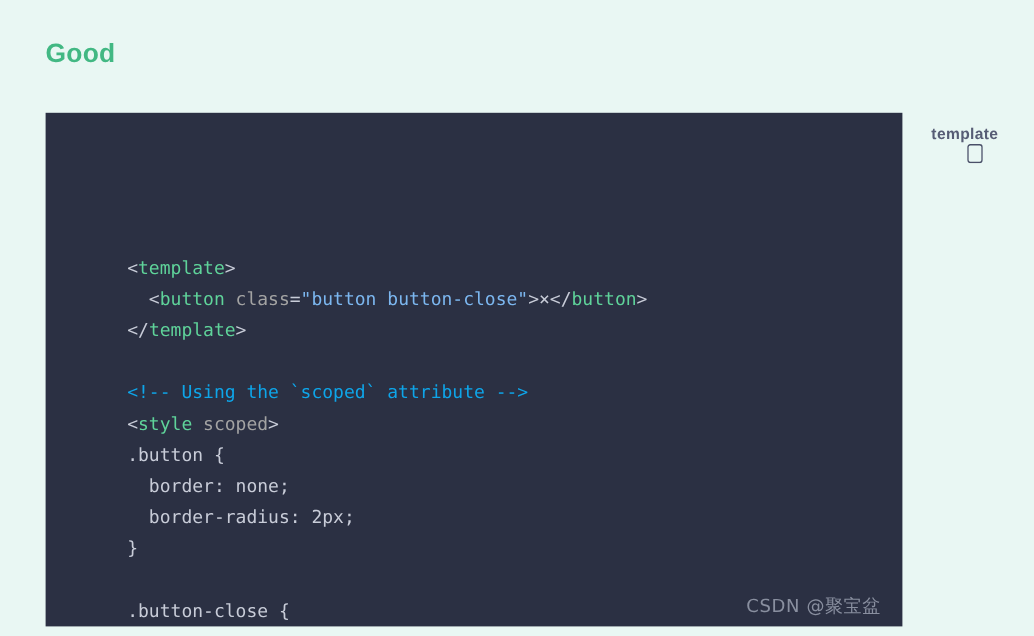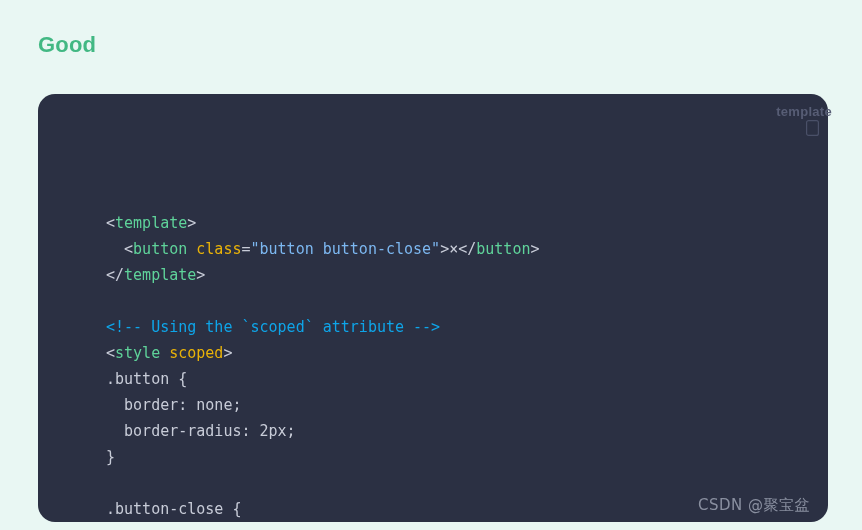--- a/index.html
+++ b/index.html
@@ -25,24 +25,24 @@
     color: #42b883;
     letter-spacing: 0.2px;
     line-height: 30px;
   }
 
   
   .code-panel {
     position: absolute;
     left: 38px;
     top: 94px;
-    width: 790px;
+    width: 714px;
     height: 428px;
     background: #2b3043;
-    border-radius: 17px;
+    border-radius: 0;
     box-sizing: border-box;
     overflow: hidden;
     text-decoration: underline;
   }
 
   .panel-lang-label {
     position: absolute;
     right: 30px;
     top: 104px;
     font-size: 13px;
@@ -72,21 +72,21 @@
     color: #c8ccd8;
   }
   .code-line {
     height: 26px;
     white-space: pre;
   }
 
   
   .tk-punct   { color: #c8ccd8; }
   .tk-tag     { color: #5fd39a; }
-  .tk-attr    { color: #eab308; }
+  .tk-attr    { color: #a3a3a3; }
   .tk-string  { color: #7cb7f0; }
   .tk-comment { color: #0ea5e9; }
   .tk-plain   { color: #c8ccd8; }
 
   
   .watermark {
     position: absolute;
     right: 18px;
     bottom: 7px;
     font-size: 15px;

